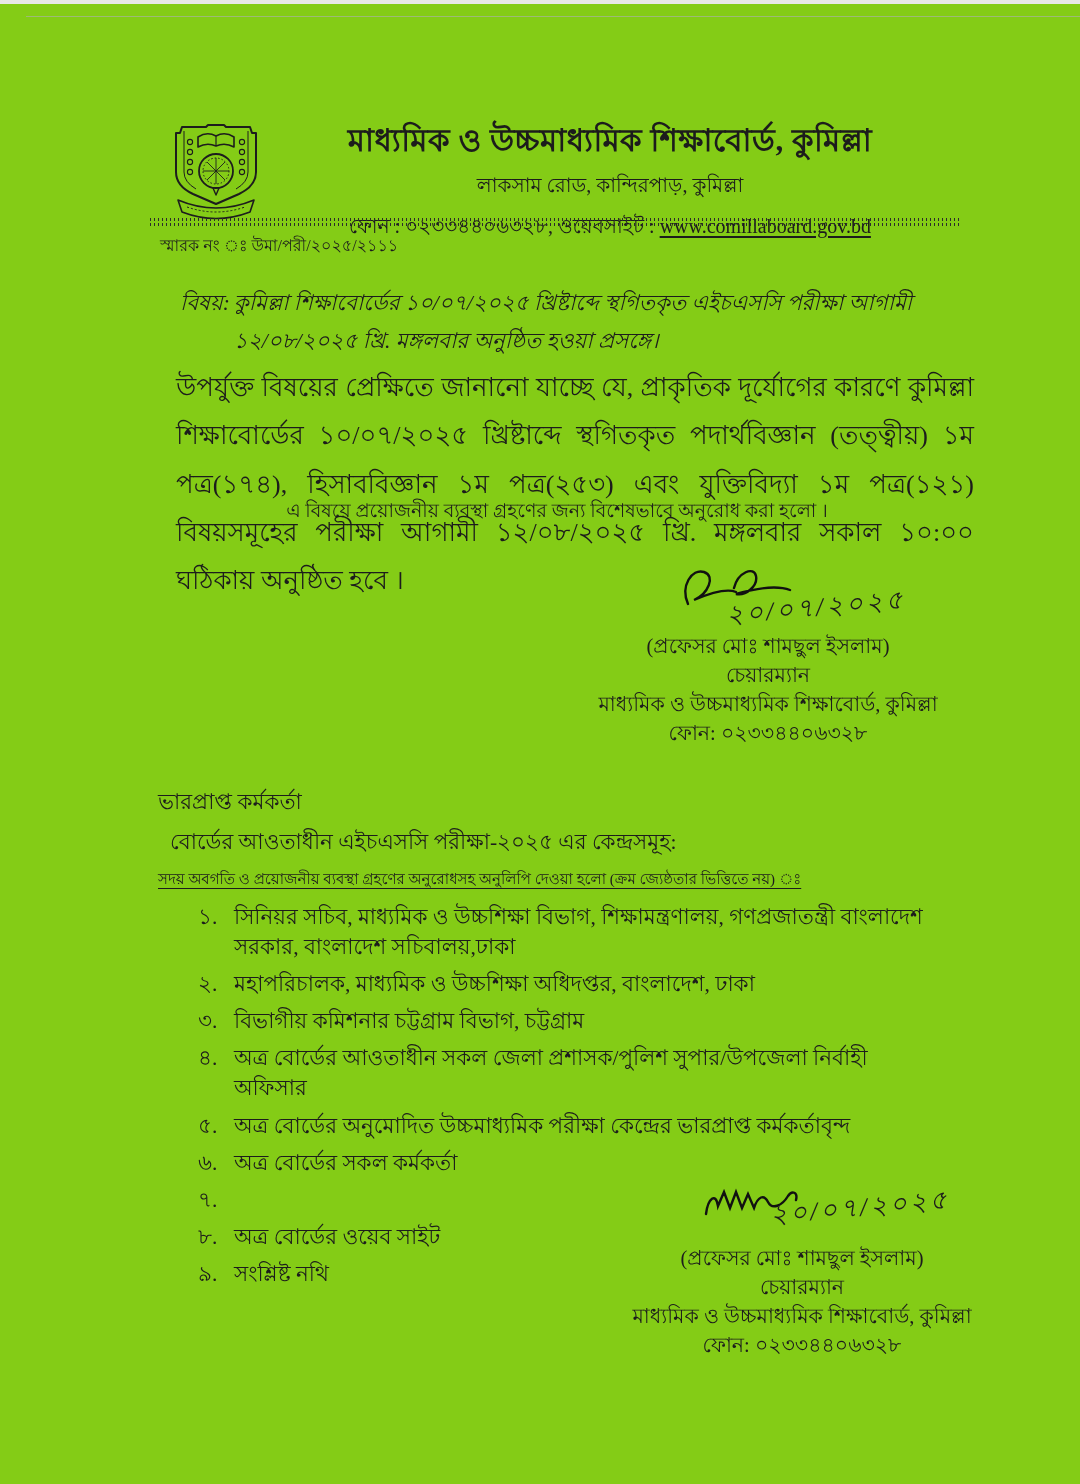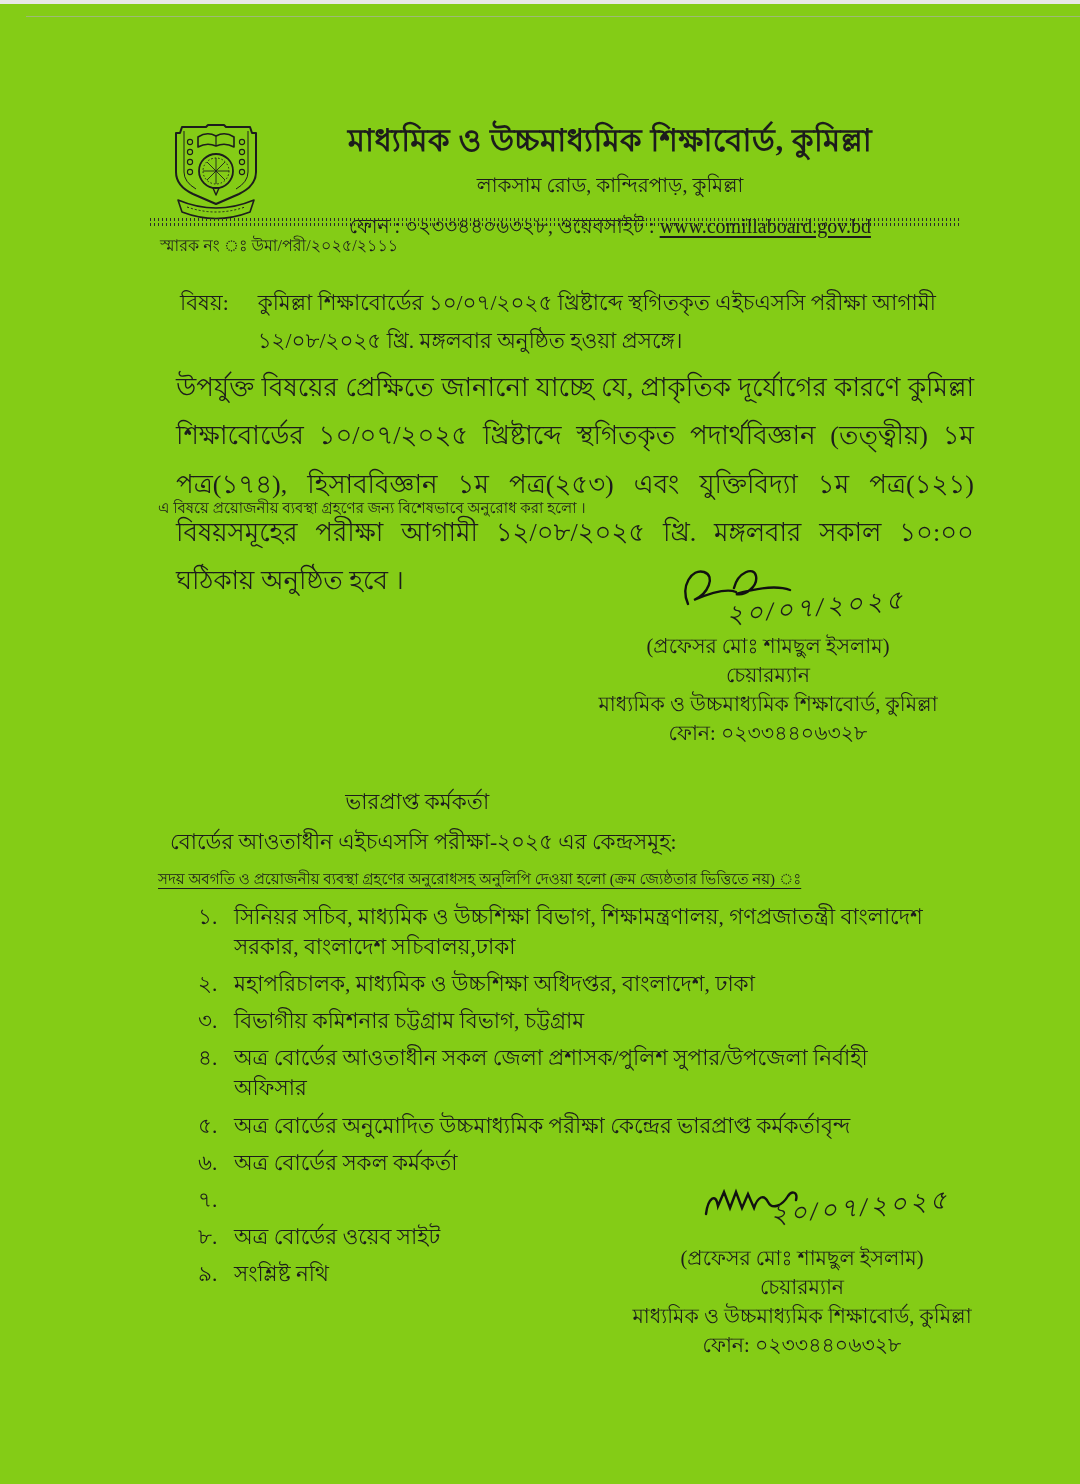--- a/index.html
+++ b/index.html
@@ -76,40 +76,42 @@
     justify-content: space-between;
     font-size: 16px;
   }
 
   
   .subject {
     position: absolute;
     left: 180px; top: 281px;
     width: 775px;
     display: flex;
-    gap: 29px;
+    gap: 4px;
     font-size: 21.5px;
     line-height: 1.75;
+    font-style: italic;
   }
   .subject-label { white-space: nowrap; }
 
   
   .body-paragraph {
     position: absolute;
     left: 176px; top: 360px;
     width: 798px;
     font-size: 26px;
     line-height: 1.86;
     text-align: justify;
   }
   .request-line {
     position: absolute;
     left: 158px; top: 492px;
     width: 798px;
-    font-size: 15px;
+    font-size: 19px;
+    text-align: center;
   }
 
   
   .sig-block {
     position: absolute;
     width: 420px;
     text-align: center;
     font-size: 20.5px;
     line-height: 1.42;
   }
@@ -137,21 +139,20 @@
   }
   .sig-block-2 .sig-scribble { left: 108px; top: 4px; }
   .sig-block-2 .sig-date { left: 178px; top: 14px; }
 
   
   .officer-block {
     position: absolute;
     left: 158px; top: 782px;
     font-size: 21.5px;
     line-height: 1.5;
-    text-align: center;
   }
   .officer-line2 { margin-top: 8px; padding-left: 12px; }
 
   
   .cc-heading {
     position: absolute;
     left: 158px; top: 863px;
     width: 800px;
     font-size: 15px;
     text-decoration: underline;

